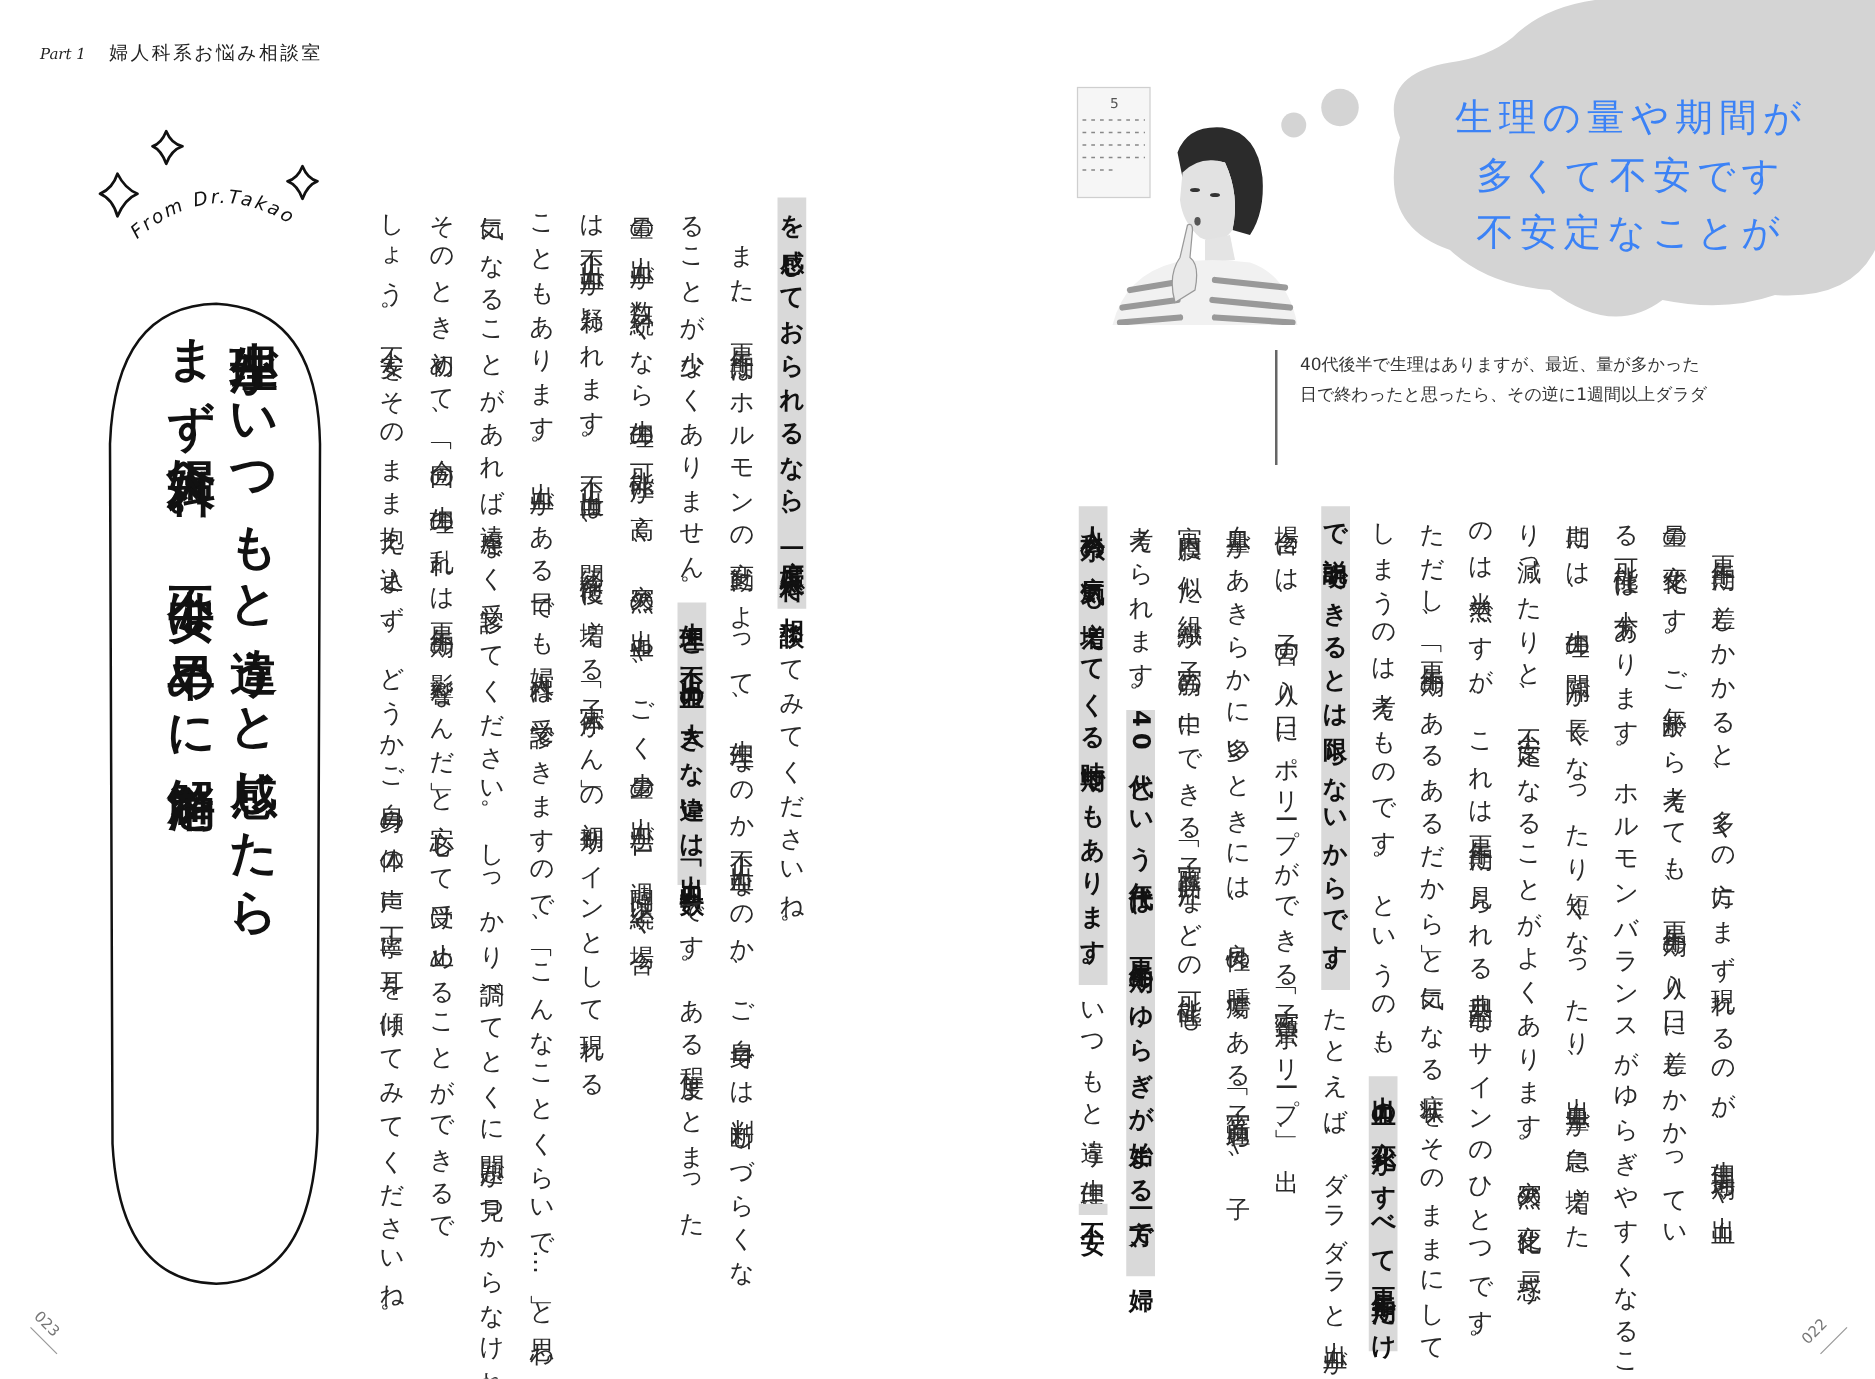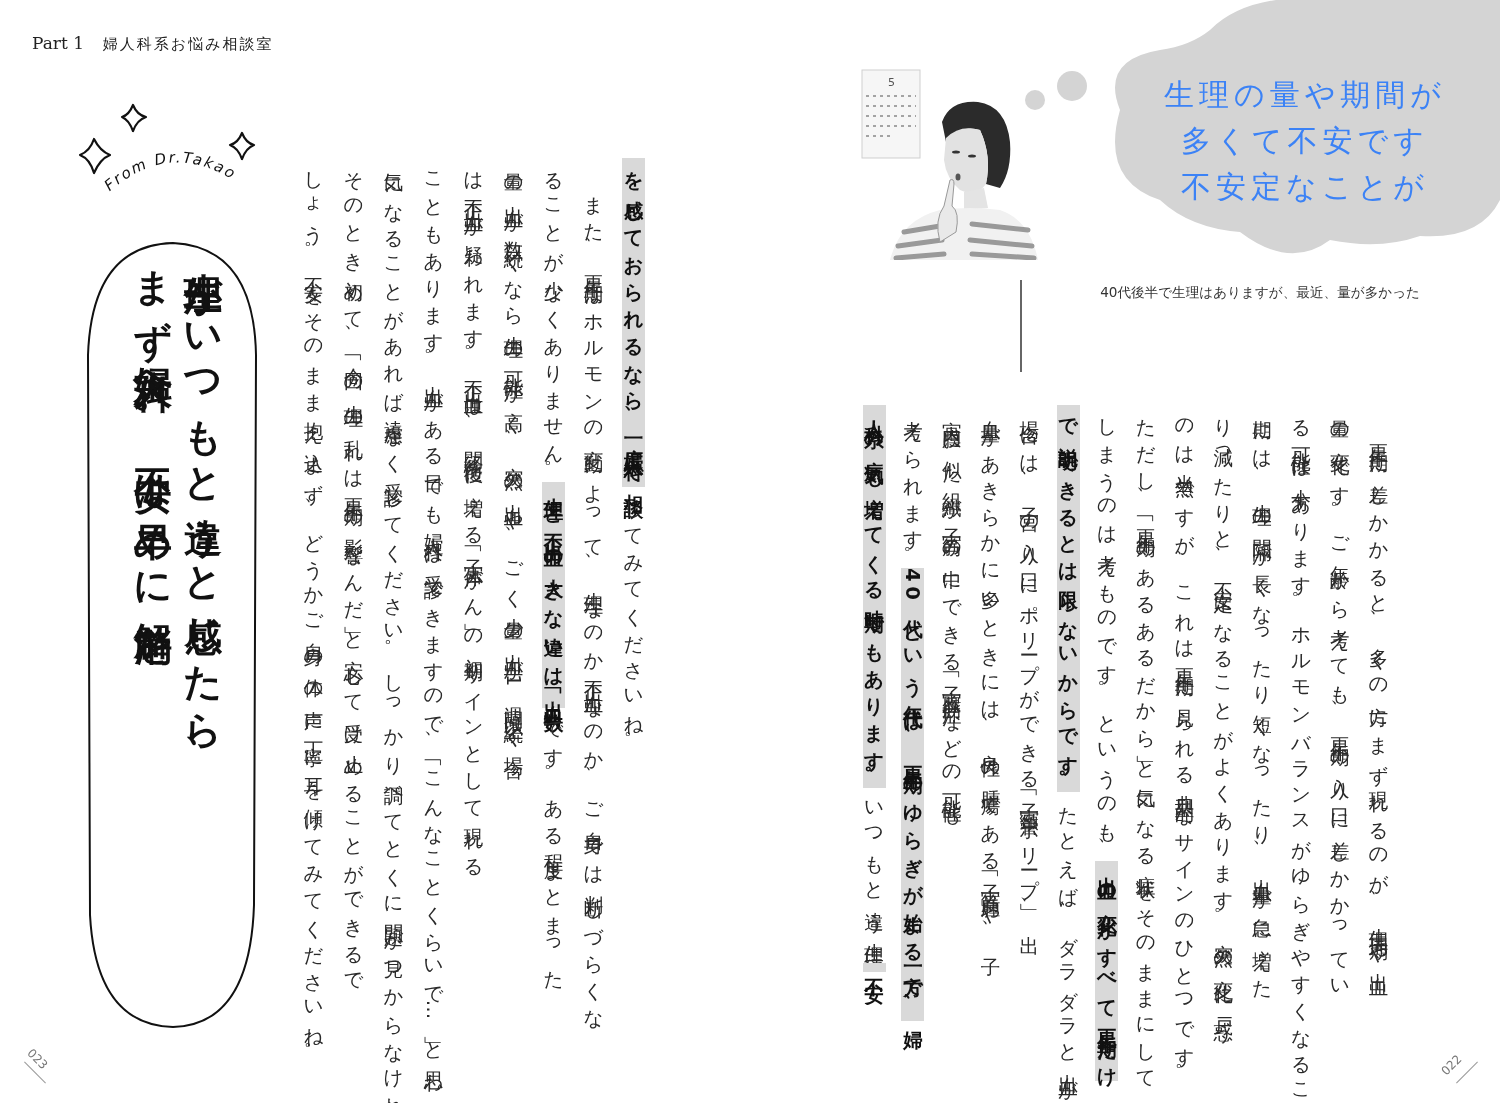--- a/index.html
+++ b/index.html
@@ -1,20 +1,20 @@
 <!DOCTYPE html>
 <html><head>
 <meta charset="utf-8">
 <style>
   html, body { margin: 0; padding: 0; background: #ffffff; }
   body { width: 1500px; height: 1103px; position: relative; overflow: hidden;
          font-family: "DejaVu Sans", "Liberation Sans", sans-serif; color: #1e1e1e; }
 
   .running-head { position: absolute; left: 32px; top: 33px; font-size: 15px; letter-spacing: 2px; color: #222; }
-  .running-head .part { font-family: "DejaVu Serif", serif; font-size: 17px; margin-right: 12px; letter-spacing: 0; }
+  .running-head .part { font-family: "DejaVu Serif", serif; font-style: italic; font-size: 12px; margin-right: 12px; letter-spacing: 0; }
 
   
   .capsule-wrap { position: absolute; left: 78px; top: 95px; width: 190px; height: 940px; }
   .capsule-svg { position: absolute; left: 0; top: 0; }
   .capsule-title { position: absolute; left: 50px; top: 148px; width: 100px; height: 700px;
                    writing-mode: vertical-rl; font-size: 38px; font-weight: bold; line-height: 50px;
                    letter-spacing: 4px; color: #111; white-space: pre; }
 
   
   .vcol { position: absolute; writing-mode: vertical-rl; font-size: 19.5px; line-height: 24px;
@@ -29,21 +29,21 @@
   
   .bubble-svg { position: absolute; left: 1010px; top: 0; }
   .bubble-title { position: absolute; left: 1120px; top: 72px; width: 370px; text-align: center;
                   font-size: 30px; line-height: 46px; letter-spacing: 5px; color: #3b82f6; }
   .bubble-title span { display: block; }
 
   .illustration { position: absolute; left: 860px; top: 60px; }
 
   .quote { position: absolute; left: 1020px; top: 280px; width: 380px; border-left: 2px solid #666;
            padding-left: 18px; font-size: 13.6px; line-height: 24px; color: #333; height: 92px; }
-  .quote span { display: block; white-space: nowrap; text-align: right; }
+  .quote span { display: block; white-space: nowrap; }
 </style>
 </head>
 <body>
 
 <div class="running-head">
   <span class="part">Part 1</span>
   <span>婦人科系お悩み相談室</span>
 </div>
 
 <div class="capsule-wrap">
@@ -126,20 +126,21 @@
   <path d="M110 110 Q90 60 150 50 Q180 46 200 30 Q240 -10 330 0 L490 0 L490 200 Q470 240 410 236 Q370 250 320 240 Q280 270 230 232 Q180 228 150 200 Q90 180 110 110 Z" fill="#d4d4d4"></path>
 </svg>
 <div class="bubble-title">
   <span>生理の量や期間が</span>
   <span>多くて不安です</span>
   <span>不安定なことが</span>
 </div>
 
 <div class="quote">
   <span>40代後半で生理はありますが、最近、量が多かった</span>
+  <span>日で終わったと思ったら、その逆に1週間以上ダラダ</span>
 </div>
 
 <div id="right-body">
     <div class="vcol" style="left: 1366px; top: 405px;"><span>　更年期に差しかかると、多くの方にまず現れるのが、生理周期や出血</span></div>
     <div class="vcol" style="left: 1327.2px; top: 405px;"><span>量の変化です。ご年齢から考えても、更年期の入り口に差しかかってい</span></div>
     <div class="vcol" style="left: 1288.4px; top: 405px;"><span>る可能性は十分あります。ホルモンバランスがゆらぎやすくなるこの時</span></div>
     <div class="vcol" style="left: 1249.6px; top: 405px;"><span>期には、生理の間隔が長くなったり短くなったり、出血量が急に増えた</span></div>
     <div class="vcol" style="left: 1210.8px; top: 405px;"><span>り減ったりと、不安定になることがよくあります。突然の変化に戸惑う</span></div>
     <div class="vcol" style="left: 1172px; top: 405px;"><span>のは当然ですが、これは更年期に見られる典型的なサインのひとつです。</span></div>
     <div class="vcol" style="left: 1133.2px; top: 405px;"><span>ただし、「更年期のあるあるだから」と気になる症状をそのままにして</span></div>

